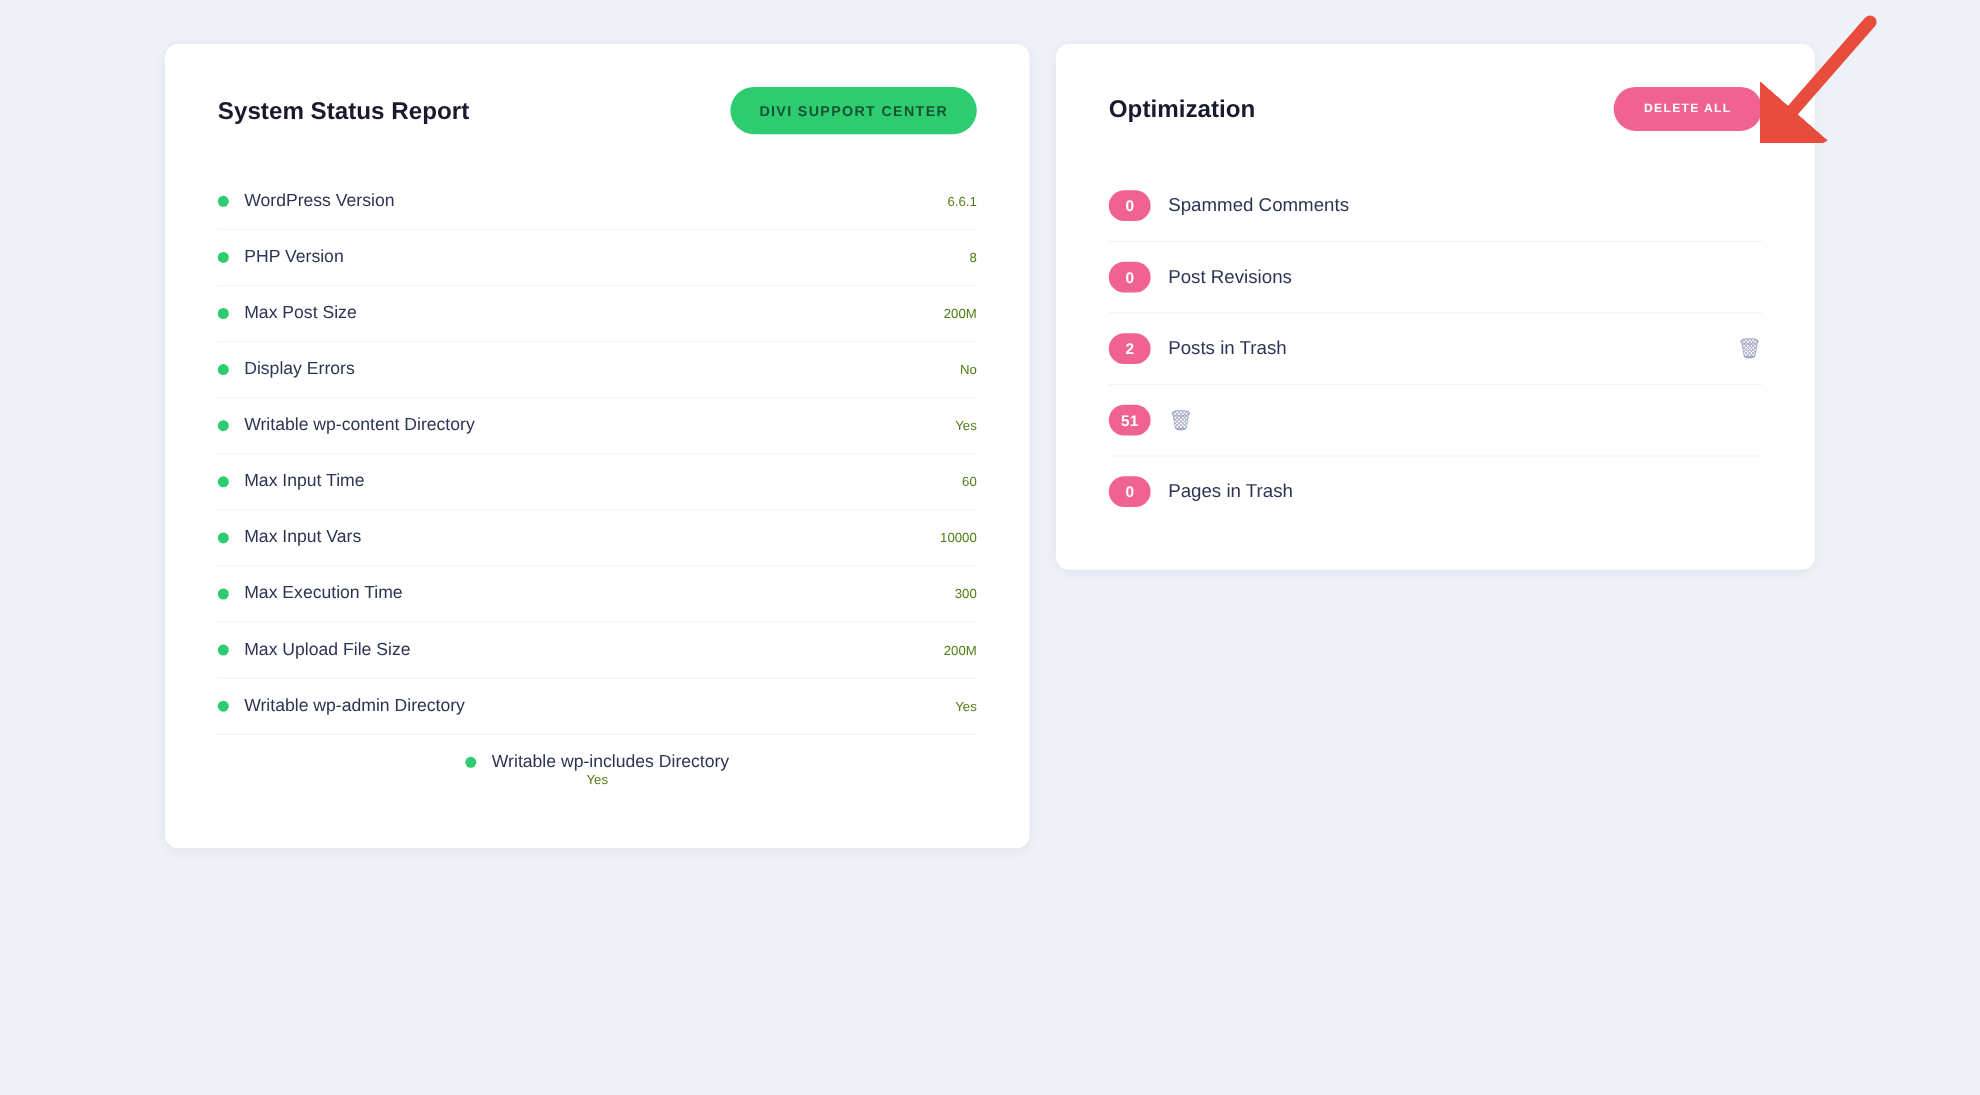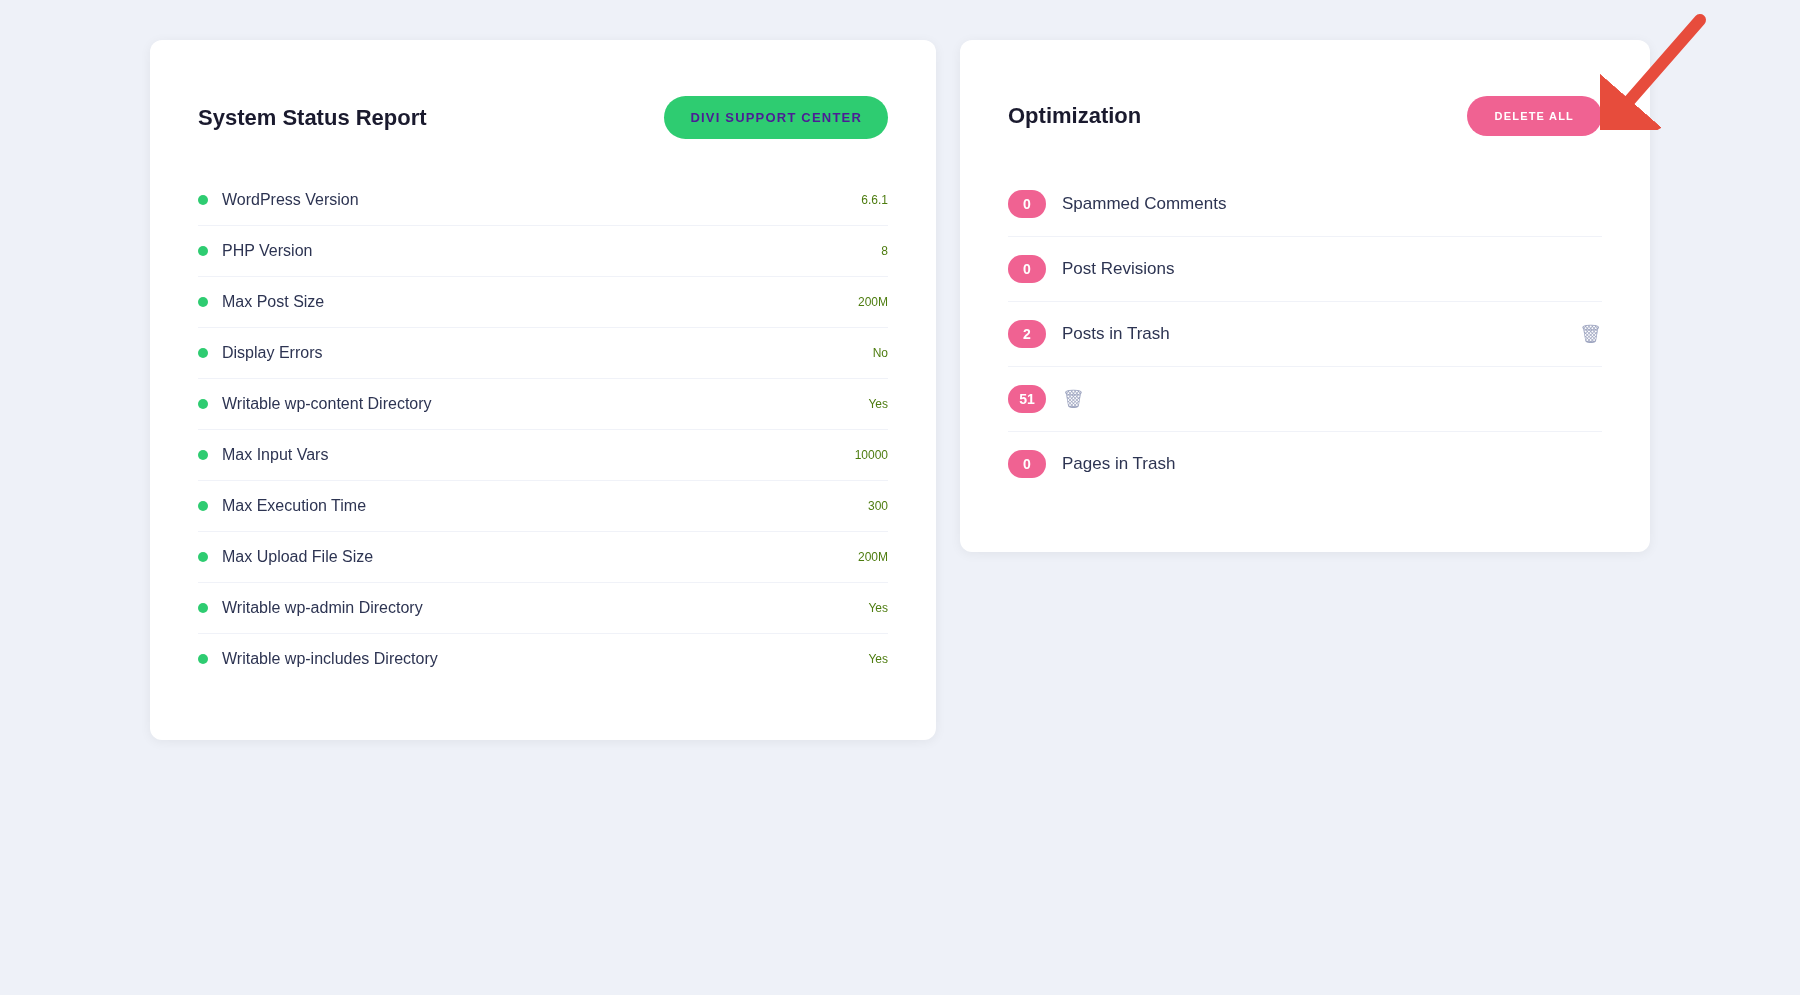--- a/index.html
+++ b/index.html
@@ -17,41 +17,41 @@
     .main-container {
       display: flex;
       gap: 24px;
       width: 100%;
       max-width: 1500px;
     }
 
     .panel {
       background: #fff;
       border-radius: 12px;
-      padding: 56px 48px;
+      padding: 39px 48px;
       flex: 1;
       box-shadow: 0 2px 12px rgba(0,0,0,0.06);
     }
 
     .panel-header {
       display: flex;
       align-items: center;
       justify-content: space-between;
       margin-bottom: 36px;
     }
 
     .panel-title {
       font-size: 22px;
       font-weight: 700;
       color: #1a1a2e;
     }
 
     .divi-btn {
       background: #2ecc71;
-      color: #4c1d95;
+      color: #14532d;
       border: none;
       border-radius: 30px;
       padding: 14px 26px;
       font-size: 13px;
       font-weight: 700;
       letter-spacing: 1.2px;
       cursor: pointer;
       text-transform: uppercase;
     }
 
@@ -59,20 +59,21 @@
       display: flex;
       align-items: center;
       justify-content: space-between;
       padding: 16px 0;
       border-bottom: 1px solid #f0f2f8;
       text-align: center;
     }
 
     .status-row:last-child {
       border-bottom: none;
+      flex-direction: column;
     }
 
     .status-left {
       display: flex;
       align-items: center;
       gap: 14px;
     }
 
     .dot {
       width: 10px;
@@ -214,20 +215,27 @@
         <div class="status-row">
       <div class="status-left">
         <span class="dot"></span>
         <span class="status-label">Writable wp-content Directory</span>
       </div>
       <span class="status-value">Yes</span>
     </div>
         <div class="status-row">
       <div class="status-left">
         <span class="dot"></span>
+        <span class="status-label">Max Input Time</span>
+      </div>
+      <span class="status-value">60</span>
+    </div>
+        <div class="status-row">
+      <div class="status-left">
+        <span class="dot"></span>
         <span class="status-label">Max Input Vars</span>
       </div>
       <span class="status-value">10000</span>
     </div>
         <div class="status-row">
       <div class="status-left">
         <span class="dot"></span>
         <span class="status-label">Max Execution Time</span>
       </div>
       <span class="status-value">300</span>

